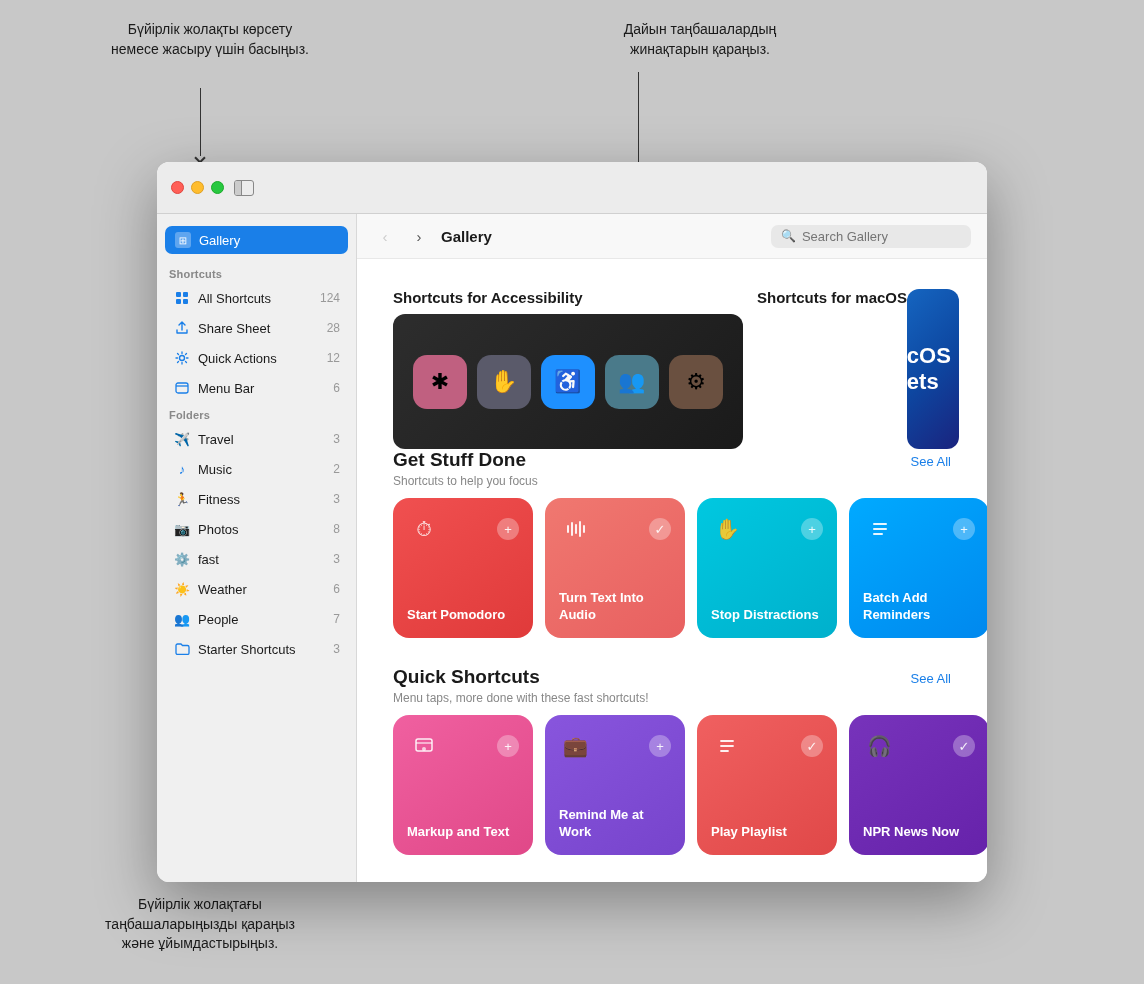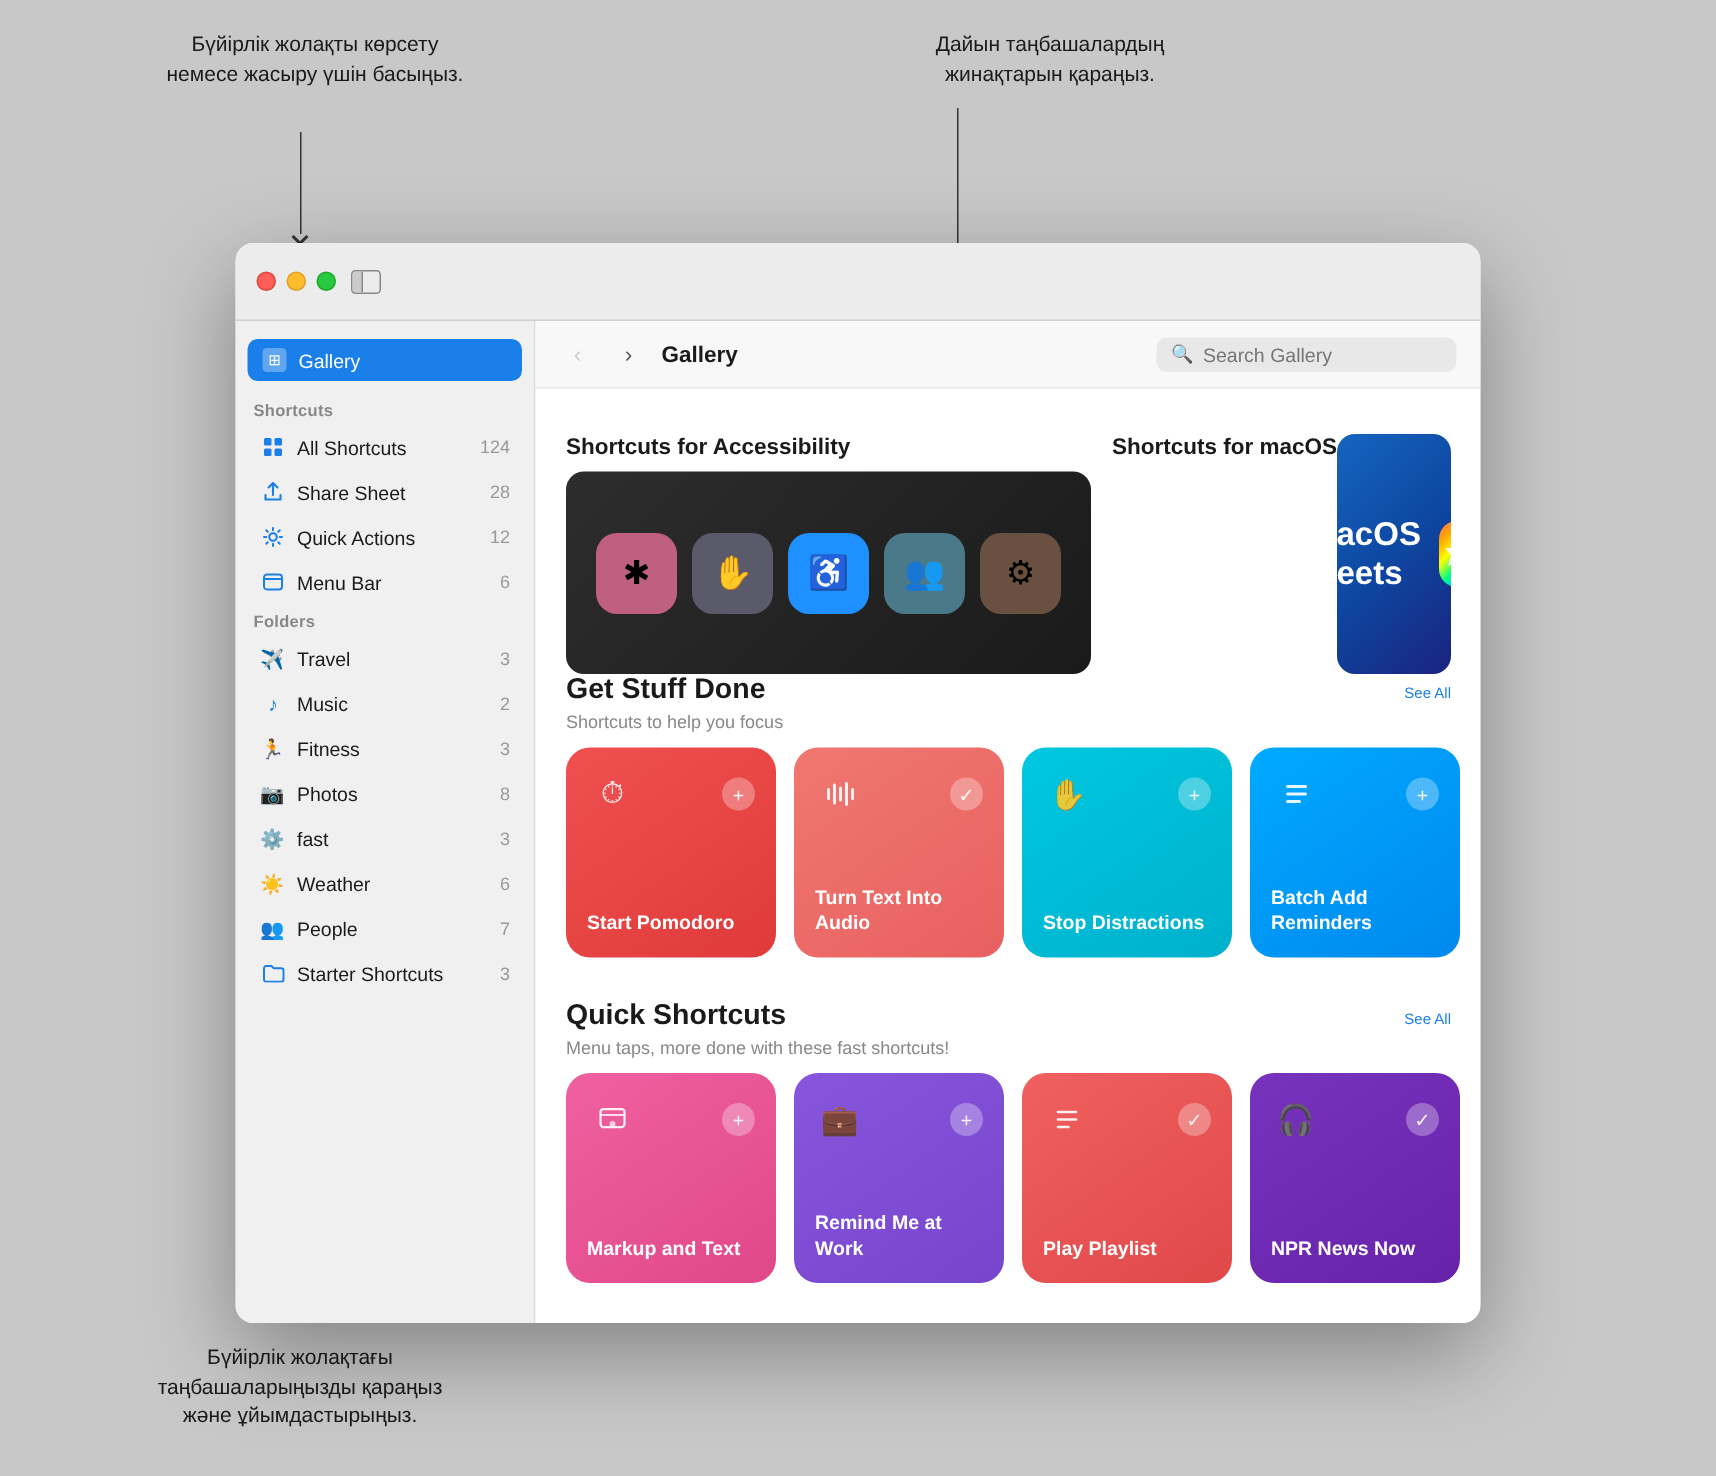--- a/index.html
+++ b/index.html
@@ -224,21 +224,21 @@
       font-size: 13px;
       color: #555;
       outline: none;
       width: 140px;
     }
 
     
     .content-scroll {
       flex: 1;
       overflow-y: auto;
-      padding: 20px 20px;
+      padding: 20px 36px;
     }
 
     
     .gallery-row {
       margin-bottom: 28px;
     }
     .gallery-banners {
       display: flex;
       gap: 14px;
       margin-top: 10px;
@@ -314,21 +314,21 @@
       font-size: 19px;
       font-weight: 700;
       color: #1a1a1a;
     }
     .section-subtitle {
       font-size: 12px;
       color: #888;
       margin-bottom: 10px;
     }
     .see-all {
-      font-size: 10px;
+      font-size: 13px;
       color: #1a7fe8;
       cursor: pointer;
     }
 
     
     .cards-row {
       display: flex;
       gap: 12px;
       margin-top: 8px;
     }

